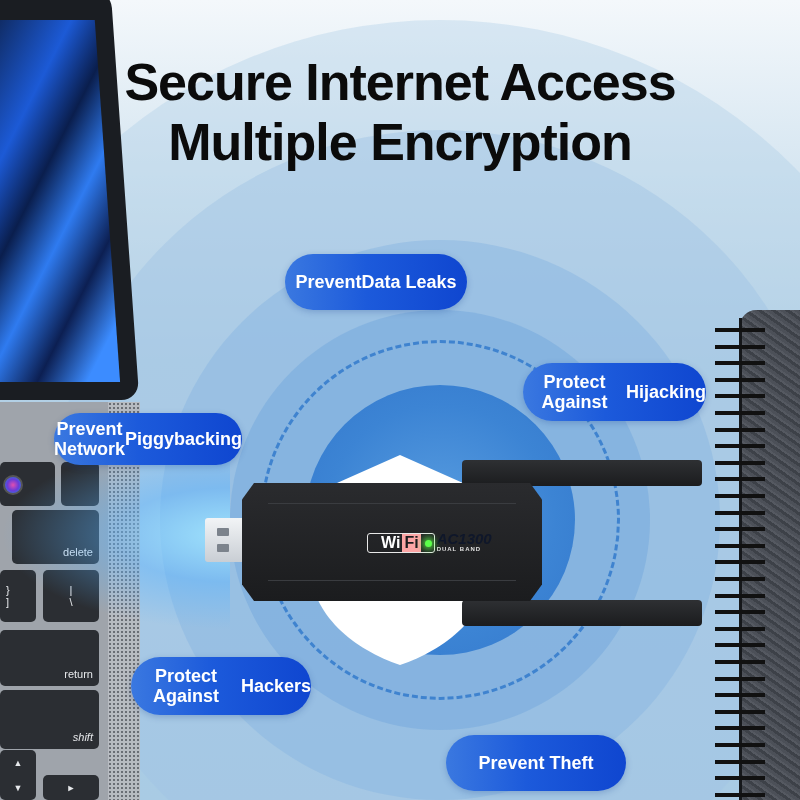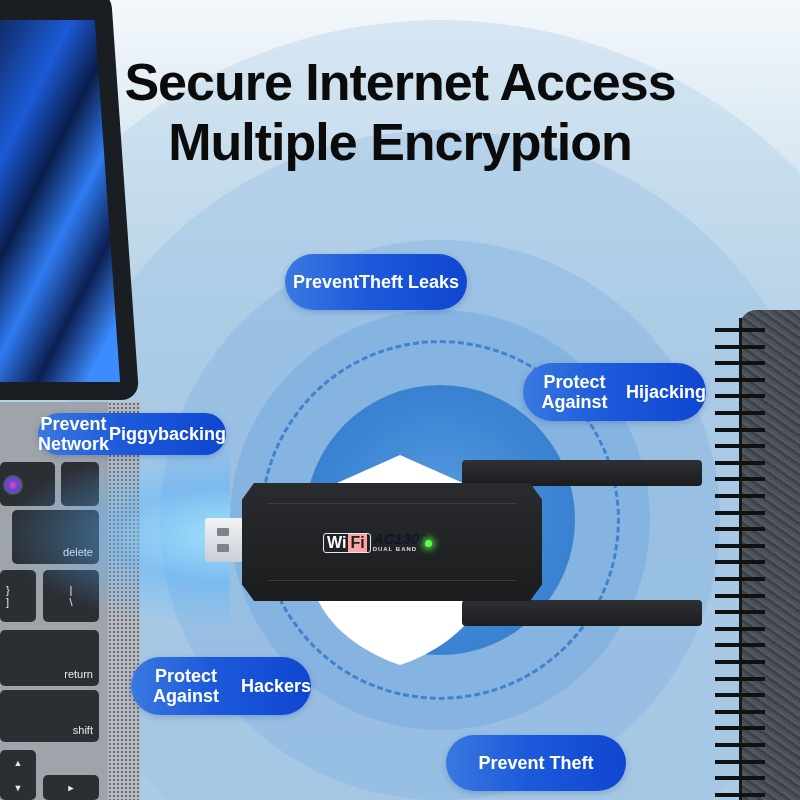--- a/index.html
+++ b/index.html
@@ -48,21 +48,21 @@
   .usb { position:absolute; left:205px; top:518px; width:40px; height:44px;
     background:linear-gradient(180deg,#f2f4f6,#c9ced4); border-radius:3px; }
   .usb .slot { position:absolute; left:12px; width:12px; height:8px; background:#7c838c; border-radius:1px; }
   .antenna { position:absolute; background:linear-gradient(180deg,#2e3033,#1b1c1e); border-radius:4px; }
   .dongle { position:absolute; left:242px; top:483px; width:300px; height:118px;
     background:linear-gradient(180deg,#2a2b2e 0%, #1b1c1e 100%);
     clip-path: polygon(4% 0, 96% 0, 100% 14%, 100% 86%, 96% 100%, 4% 100%, 0 86%, 0 14%);
   }
   .dongle .inner { position:absolute; left:26px; right:26px; top:20px; bottom:20px; border-top:1px solid #3a3c40; border-bottom:1px solid #3a3c40; }
   .wifi-logo { position:absolute; left:323px; top:532px; display:flex; align-items:center; gap:2px; }
-  .wifi-box { border:1.5px solid #e8e8e8; border-radius:3px; color:#fff; font-weight:700; font-size:16px; padding:0 3px; line-height:18px; display:flex; }
+  .wifi-box { border:1.5px solid #e8e8e8; border-radius:3px; color:#fff; font-weight:700; font-size:16px; padding:0 13px; line-height:18px; display:flex;margin-left:44px; }
   .wifi-box .fi { background:#fca5a5; color:#1b1c1e; padding:0 2px; margin-left:2px; }
   .ac { color:#0f172a; font-weight:700; font-size:15px; font-style:italic; line-height:14px; }
   .band { color:#e0e0e0; font-size:6px; font-weight:700; letter-spacing:1px; line-height:7px; }
   .led { position:absolute; left:425px; top:540px; width:7px; height:7px; border-radius:50%; background:#5cff4a; box-shadow:0 0 6px 3px rgba(90,255,70,0.7); }
 
   
   .notebook { position:absolute; left:740px; top:310px; width:80px; height:500px;
     background: repeating-linear-gradient(35deg, #4c5058 0 3px, #3d4148 3px 6px, #555961 6px 8px);
     border-radius:16px 0 0 0; }
   .coils { position:absolute; left:715px; top:318px; width:50px; height:482px;
@@ -108,21 +108,21 @@
       <span>}</span>
       <span>]</span>
     </div>
   <div class="key" style="left:43px;top:570px;width:56px;height:52px;align-items:center;justify-content:center;padding:0;flex-direction:column;">
       <span>|</span>
       <span>\</span>
     </div>
   <div class="key" style="left:0;top:630px;width:99px;height:56px;">
       <span>return</span>
     </div>
-  <div class="key" style="left:0;top:690px;width:99px;height:52px;">
+  <div class="key" style="left:0;top:690px;width:99px;height:59px;font-style:italic;">
       <span>shift</span>
     </div>
   <div class="key" style="left:0;top:750px;width:36px;height:50px;flex-direction:column;justify-content:space-around;align-items:center;padding:0;font-size:9px;">
       <span>▲</span>
       <span>▼</span>
     </div>
   <div class="key" style="left:43px;top:775px;width:56px;height:25px;align-items:center;justify-content:center;padding:0;font-size:9px;">
       <span>►</span>
     </div>
   <div class="grille"></div>
@@ -154,27 +154,27 @@
   </div>
   <div class="led"></div>
 
   <div class="title">
     <div>Secure Internet Access</div>
     <div>Multiple Encryption</div>
   </div>
 
   <div class="pill" style="left:285px;top:254px;width:182px;height:56px;">
     <span>Prevent</span>
-    <span>Theft Leaks</span>
+    <span>Data Leaks</span>
   </div>
   <div class="pill" style="left:523px;top:363px;width:183px;height:58px;">
     <span>Protect Against</span>
     <span>Hijacking</span>
   </div>
-  <div class="pill" style="left:38px;top:413px;width:188px;height:42px;">
+  <div class="pill" style="left:54px;top:413px;width:188px;height:52px;">
     <span>Prevent Network</span>
     <span>Piggybacking</span>
   </div>
   <div class="pill" style="left:131px;top:657px;width:180px;height:58px;">
     <span>Protect Against</span>
     <span>Hackers</span>
   </div>
   <div class="pill" style="left:446px;top:735px;width:180px;height:56px;">
     <span>Prevent Theft</span>
   </div>

